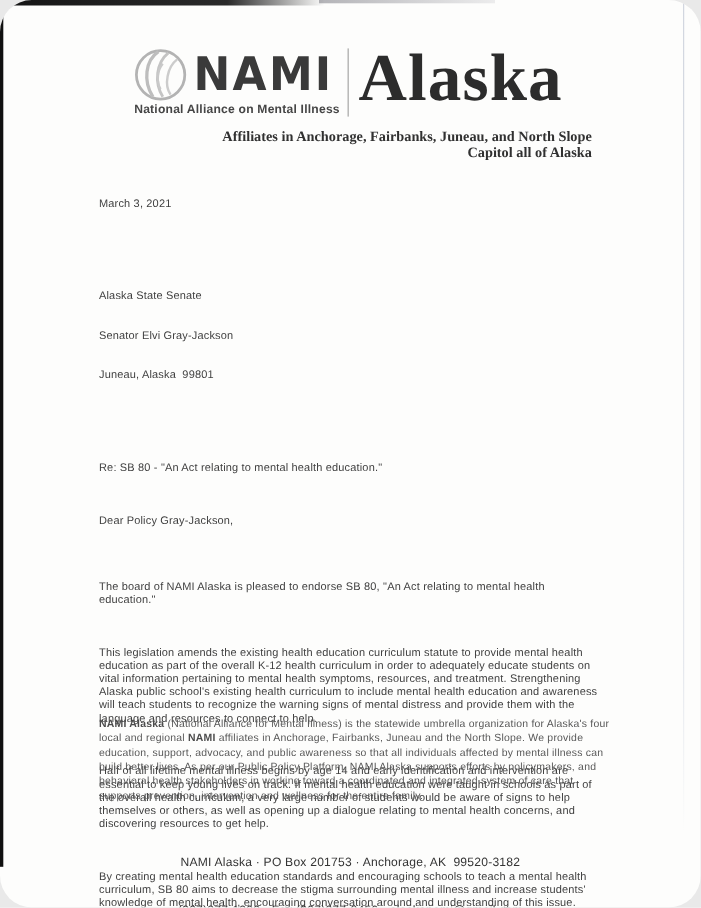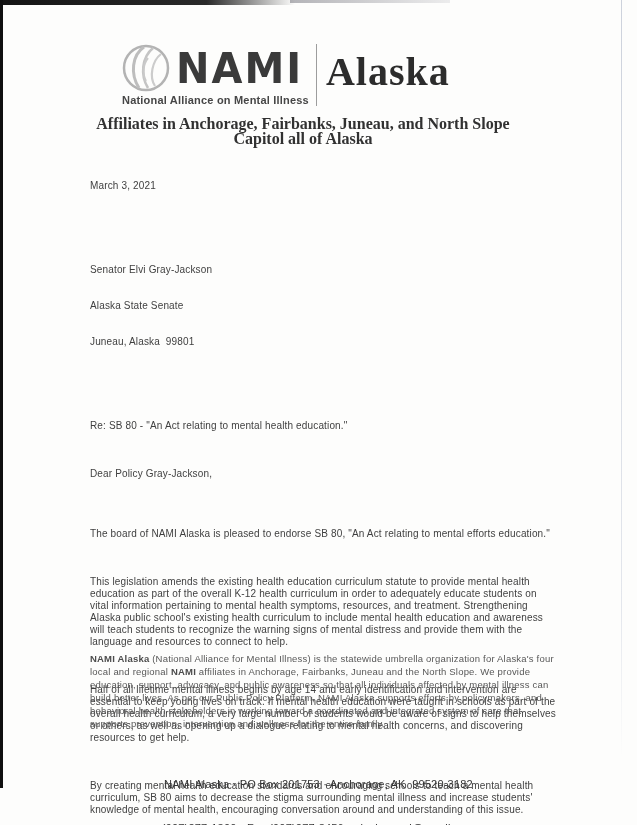--- a/index.html
+++ b/index.html
@@ -1,49 +1,49 @@
 <!DOCTYPE html>
 <html><head>
 <meta charset="utf-8">
 <style>
   html,body { margin:0; padding:0; background:#e9e9e9; }
   .page {
     position:relative; width:637px; height:825px; margin:0 auto;
     background:#fdfdfc; overflow:hidden;
-    font-family:"Liberation Sans", sans-serif; color:#3f3f3f;
+    font-family:"Liberation Sans", sans-serif; color:#3f3f3f;border-radius:29px;
   }
   
   .scan-top    { position:absolute; left:0; top:0; width:295px; height:5px;
                  background:linear-gradient(to right,#141414 0%,#2a2a2a 70%,rgba(90,90,90,0)); }
   .scan-top2   { position:absolute; left:290px; top:0; width:160px; height:3px;
                  background:linear-gradient(to right,rgba(90,90,100,.45),rgba(140,140,150,.15)); }
   .scan-left   { position:absolute; left:0; top:0; width:3px; height:788px; background:#101010; }
   .scan-right  { position:absolute; left:621px; top:0; width:1px; height:758px;
                  background:linear-gradient(to bottom,#cdd2dc,#e3e6ec 80%,rgba(230,232,238,0)); }
 
   
   .letterhead { position:absolute; left:122px; top:44px; display:flex; align-items:flex-start; }
   .logo-block { display:flex; flex-direction:column; }
   .logo-row   { display:flex; align-items:center; }
   .logo-swirl { width:48px; height:48px; margin-right:6px; }
   .wordmark   { font-family:"DejaVu Sans", sans-serif; font-weight:bold; font-size:40px;
                 line-height:46px; letter-spacing:2px; color:#3a3a3a; transform:scaleY(1.05); }
   .logo-sub   { font-size:11px; font-weight:bold; color:#464646; margin-top:2px; letter-spacing:.2px; }
   .logo-divider { width:1px; height:62px; background:#9d9d9d; margin:0 9px 0 7px; }
-  .region     { font-family:"Liberation Serif", serif; font-weight:bold; font-size:40px;
+  .region     { font-family:"Liberation Serif", serif; font-weight:bold; font-size:61px;
                 line-height:56px; color:#2c2c2c; letter-spacing:1px; }
-  .tagline-wrap { position:absolute; left:68px; top:116px; width:470px; text-align:center;
-                  font-family:"Liberation Serif", serif; font-weight:bold; font-size:16px;
+  .tagline-wrap { position:absolute; left:68px; top:116px; width:470px; text-align:right;
+                  font-family:"Liberation Serif", serif; font-weight:bold; font-size:13px;
                   line-height:15px; color:#313131; }
 
   
   .body-block { position:absolute; left:90px; top:156px; width:470px;
                 font-size:10px; line-height:12px; letter-spacing:.15px;
                 white-space:pre-wrap; }
-  .body-block p, .body-block div.line-group { margin:0 4px 12px 0; }
+  .body-block p, .body-block div.line-group { margin:0 16px 12px 0; }
   .recipient-line { line-height:12px; }
 
   
   .about { position:absolute; left:90px; top:652px; width:472px;
            font-size:9.5px; line-height:13px; letter-spacing:.2px; color:#585858; white-space:pre-wrap; }
   .about b { color:#4c4c4c; }
 
   
   .contact { position:absolute; left:0; top:748px; width:637px; text-align:center;
              font-size:11px; line-height:14.5px; color:#343434; letter-spacing:.2px; white-space:pre-wrap; }
@@ -78,29 +78,29 @@
 
   <div class="tagline-wrap">
     <div>Affiliates in Anchorage, Fairbanks, Juneau, and North Slope</div>
     <div>Capitol all of Alaska</div>
   </div>
 
   <div class="body-block">
     <p>March 3, 2021</p>
 
     <div class="line-group">
+      <div class="recipient-line">Alaska State Senate</div>
       <div class="recipient-line">Senator Elvi Gray-Jackson</div>
-      <div class="recipient-line">Alaska State Senate</div>
       <div class="recipient-line">Juneau, Alaska  99801</div>
     </div>
 
     <p>Re: SB 80 - "An Act relating to mental health education."</p>
     <p>Dear Policy Gray-Jackson,</p>
 
-    <p>The board of NAMI Alaska is pleased to endorse SB 80, "An Act relating to mental efforts education."</p>
+    <p>The board of NAMI Alaska is pleased to endorse SB 80, "An Act relating to mental health education."</p>
     <p>This legislation amends the existing health education curriculum statute to provide mental health education as part of the overall K-12 health curriculum in order to adequately educate students on vital information pertaining to mental health symptoms, resources, and treatment. Strengthening Alaska public school's existing health curriculum to include mental health education and awareness will teach students to recognize the warning signs of mental distress and provide them with the language and resources to connect to help.</p>
     <p>Half of all lifetime mental illness begins by age 14 and early identification and intervention are essential to keep young lives on track. If mental health education were taught in schools as part of the overall health curriculum, a very large number of students would be aware of signs to help themselves or others, as well as opening up a dialogue relating to mental health concerns, and discovering resources to get help.</p>
     <p>By creating mental health education standards and encouraging schools to teach a mental health curriculum, SB 80 aims to decrease the stigma surrounding mental illness and increase students' knowledge of mental health, encouraging conversation around and understanding of this issue.</p>
 
     
     
 
     
 
     

